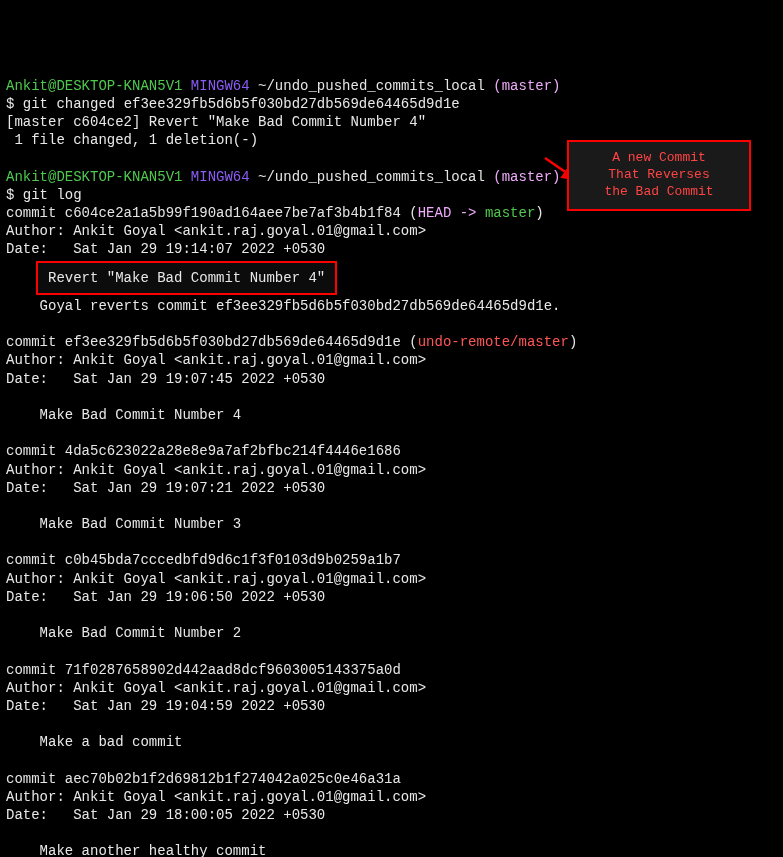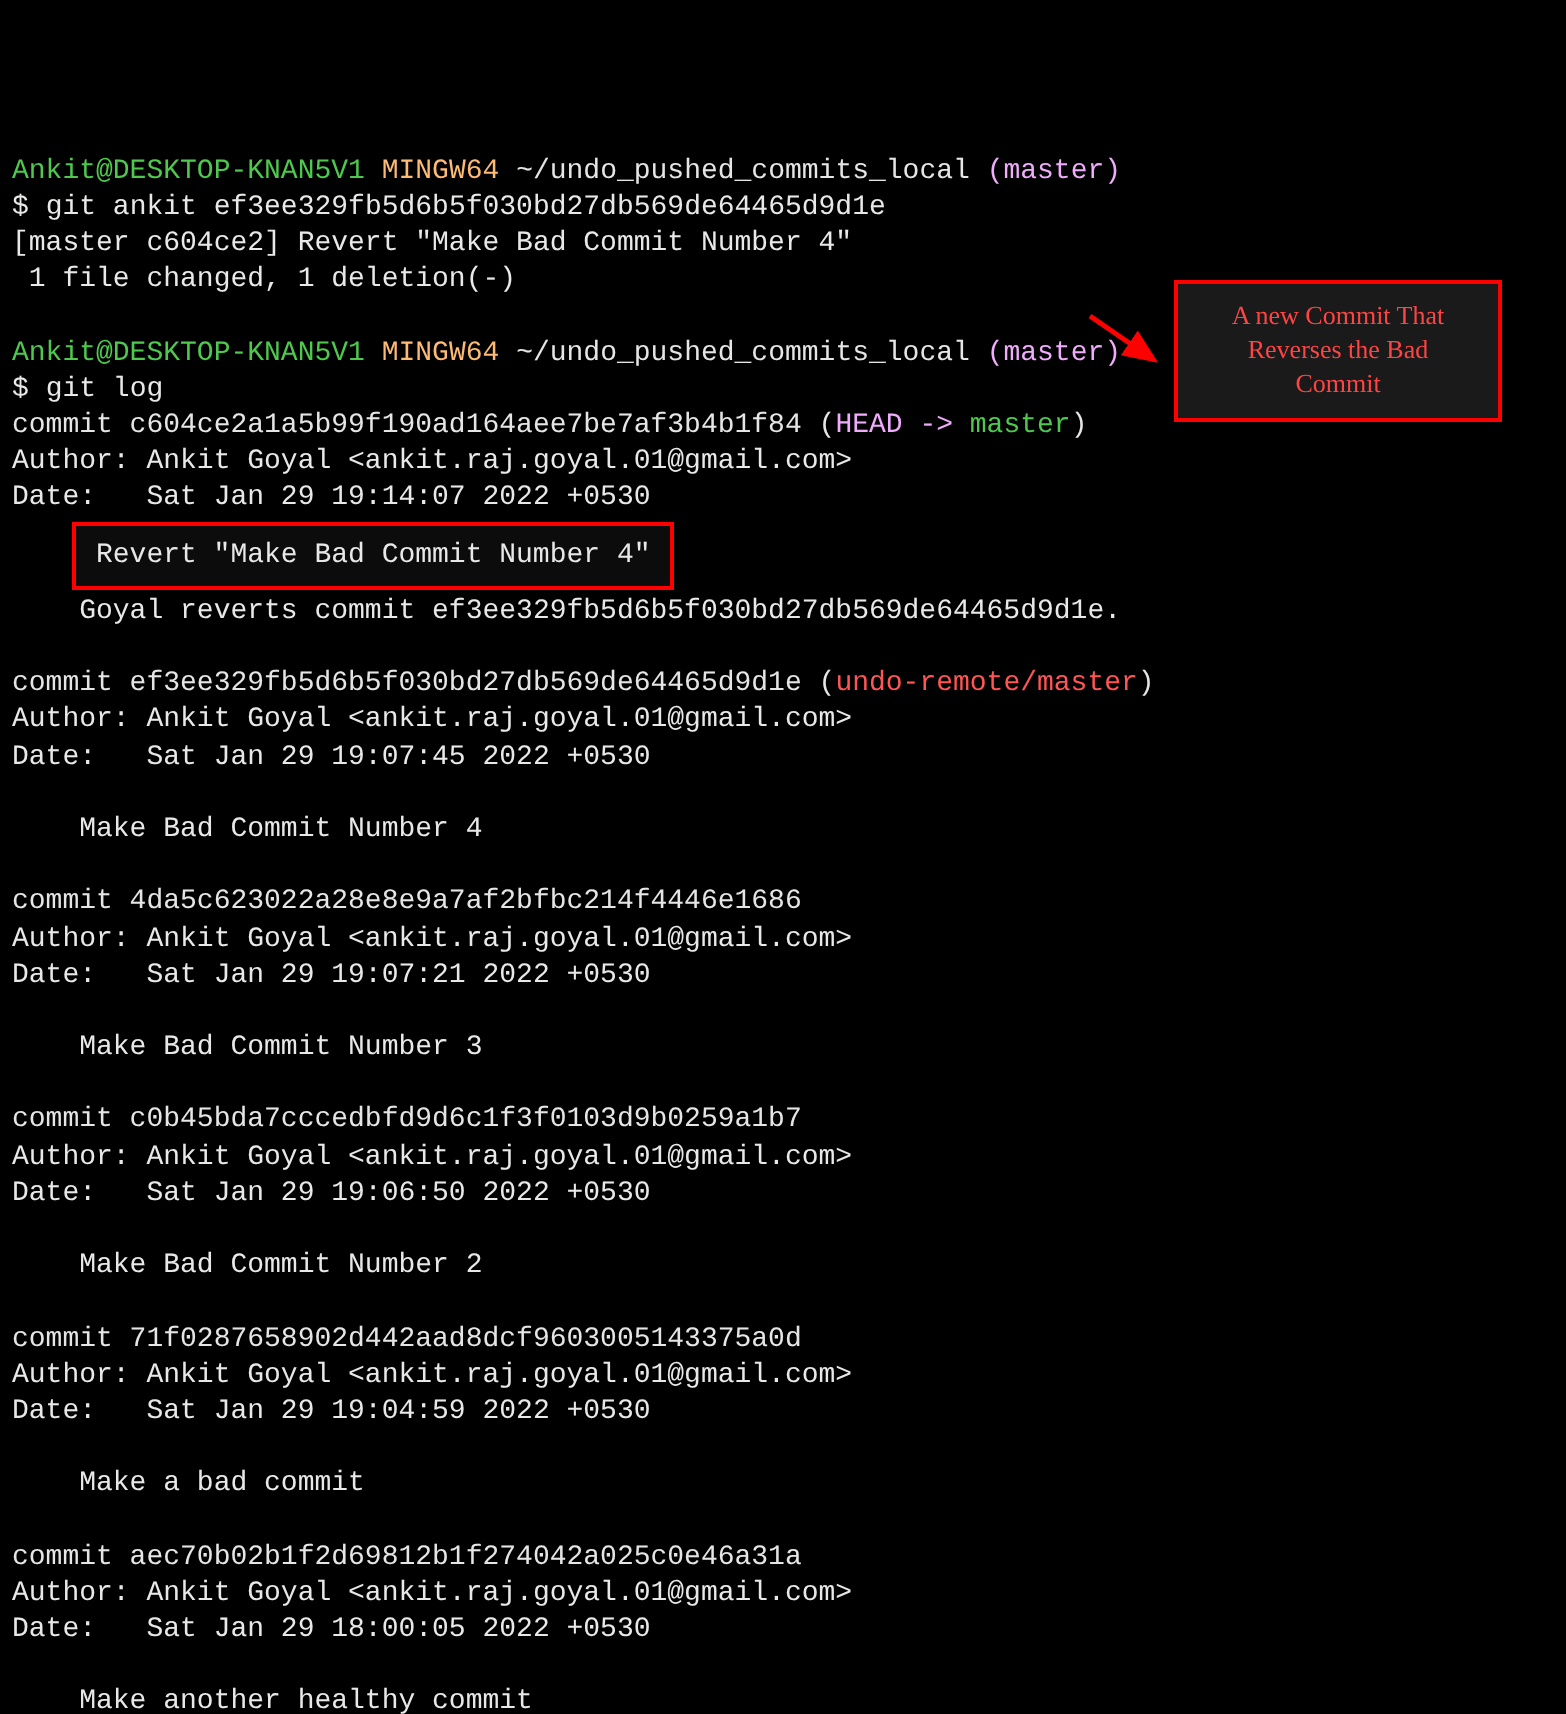--- a/index.html
+++ b/index.html
@@ -10,62 +10,62 @@
     line-height: 1.3;
     color: #fff;
     width: 783px;
     height: 857px;
     padding: 4px 6px;
     position: relative;
     overflow: hidden;
     white-space: pre;
   }
   .green { color: #4ec94e; margin-top: 20px; }
-  .purple { color: #fdba74; }
+  .purple { color: #8b5cf6; }
   .yellow { color: #e5e5e5; }
   .cyan { color: #f0abfc; }
   .red { color: #ff5555; margin-top: 25px; }
   .white { color: #e8e8e8; }
 
   .highlight-box {
     border: 2px solid #ff0000;
     background: rgba(40,40,40,0.3);
     display: inline-block;
     padding: 6px 10px;
     margin: 2px 0;
   }
   .annotation-box {
     position: absolute;
     top: 140px;
     right: 32px;
     border: 2px solid #ff0000;
     background: #1a1a1a;
     color: #ff4444;
-    font-family: Liberation Serif, serif;
+    font-family: Liberation Mono, monospace;
     font-size: 13px;
     padding: 8px 24px;
     text-align: center;
-    width: 164px;
+    width: 184px;
     white-space: normal;
     box-shadow: 3px 3px 6px rgba(0,0,0,0.8);
   }
   .arrow {
     position: absolute;
     top: 138px;
     right: 200px;
   }
   .arrow svg { display: block; }
 </style>
 </head>
 <body>
 
 
 
 <div><span class="green">Ankit@DESKTOP-KNAN5V1</span> <span class="purple">MINGW64</span> <span class="yellow">~/undo_pushed_commits_local</span> <span class="cyan">(master)</span>
-<span class="white">$ <span>git ankit ef3ee329fb5d6b5f030bd27db569de64465d9d1e</span></span>
+<span class="white">$ <span>git changed ef3ee329fb5d6b5f030bd27db569de64465d9d1e</span></span>
 <span class="white">[master c604ce2] Revert "Make Bad Commit Number 4"</span>
 <span class="white"> 1 file changed, 1 deletion(-)</span>
 
 <span class="green">Ankit@DESKTOP-KNAN5V1</span> <span class="purple">MINGW64</span> <span class="yellow">~/undo_pushed_commits_local</span> <span class="cyan">(master)</span>
 <span class="white">$ <span>git log</span></span>
 <span class="yellow">commit c604ce2a1a5b99f190ad164aee7be7af3b4b1f84</span> <span class="yellow">(</span><span class="cyan">HEAD -&gt; </span><span class="green">master</span><span class="yellow">)</span>
 <span class="white">Author: Ankit Goyal &lt;ankit.raj.goyal.01@gmail.com&gt;</span>
 <span class="white">Date:   Sat Jan 29 19:14:07 2022 +0530</span>
 <span style="display:inline-block;width:30px"></span><span class="highlight-box"><span class="white">Revert "Make Bad Commit Number 4"</span></span>
 <span class="white">    Goyal reverts commit ef3ee329fb5d6b5f030bd27db569de64465d9d1e.</span>

